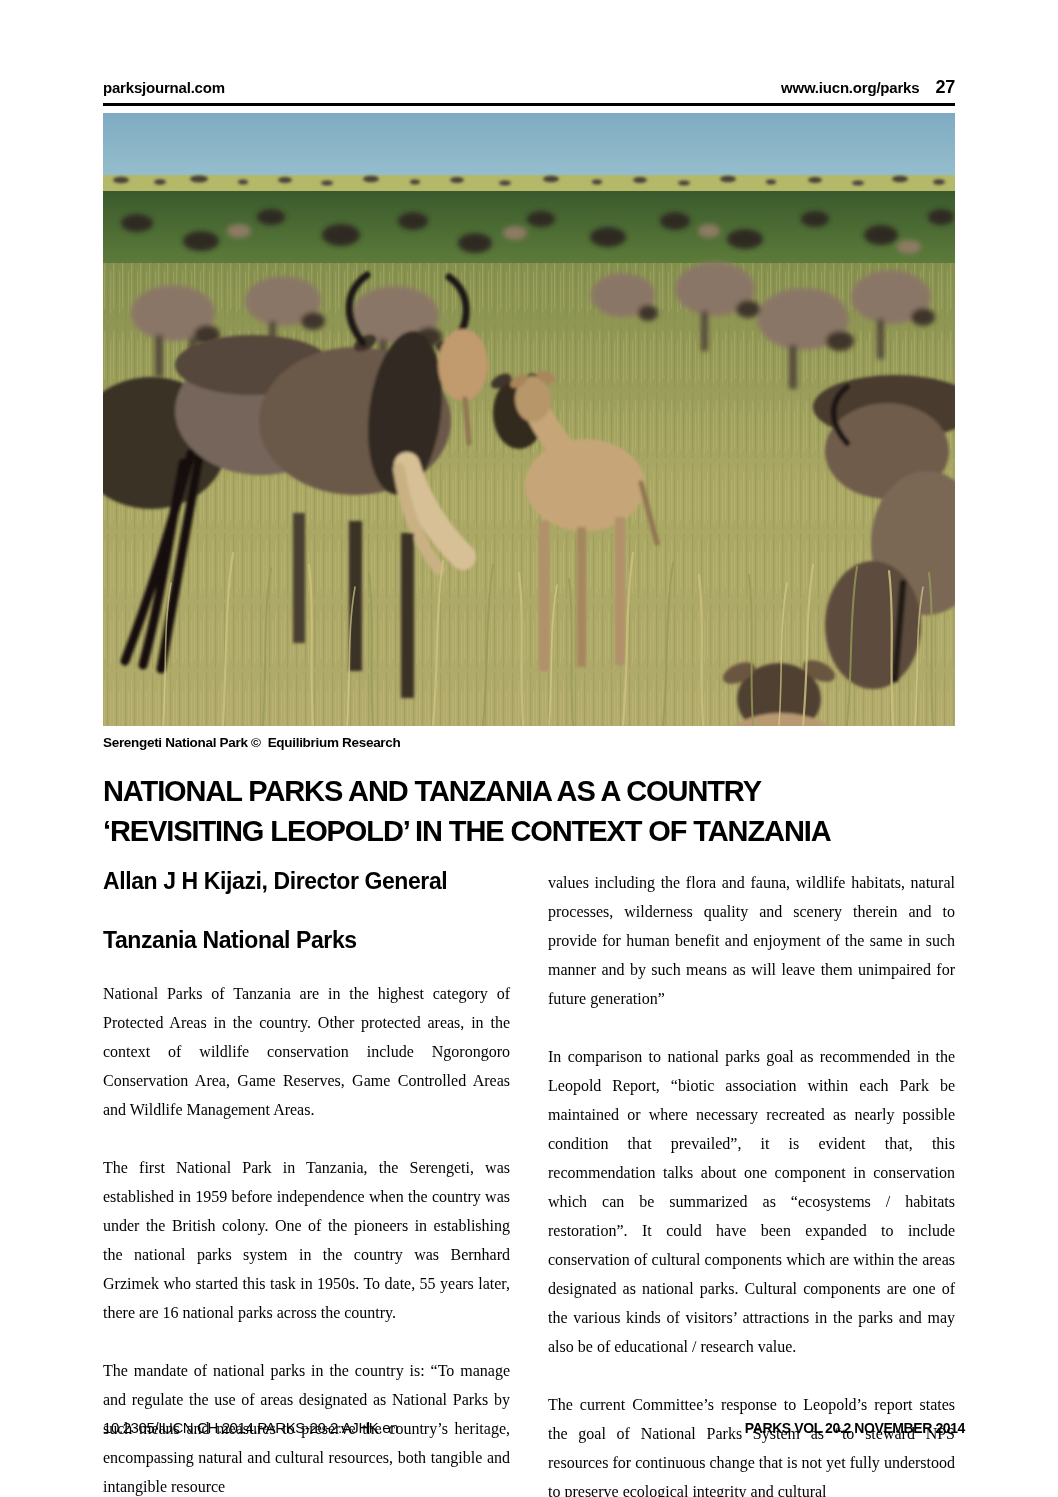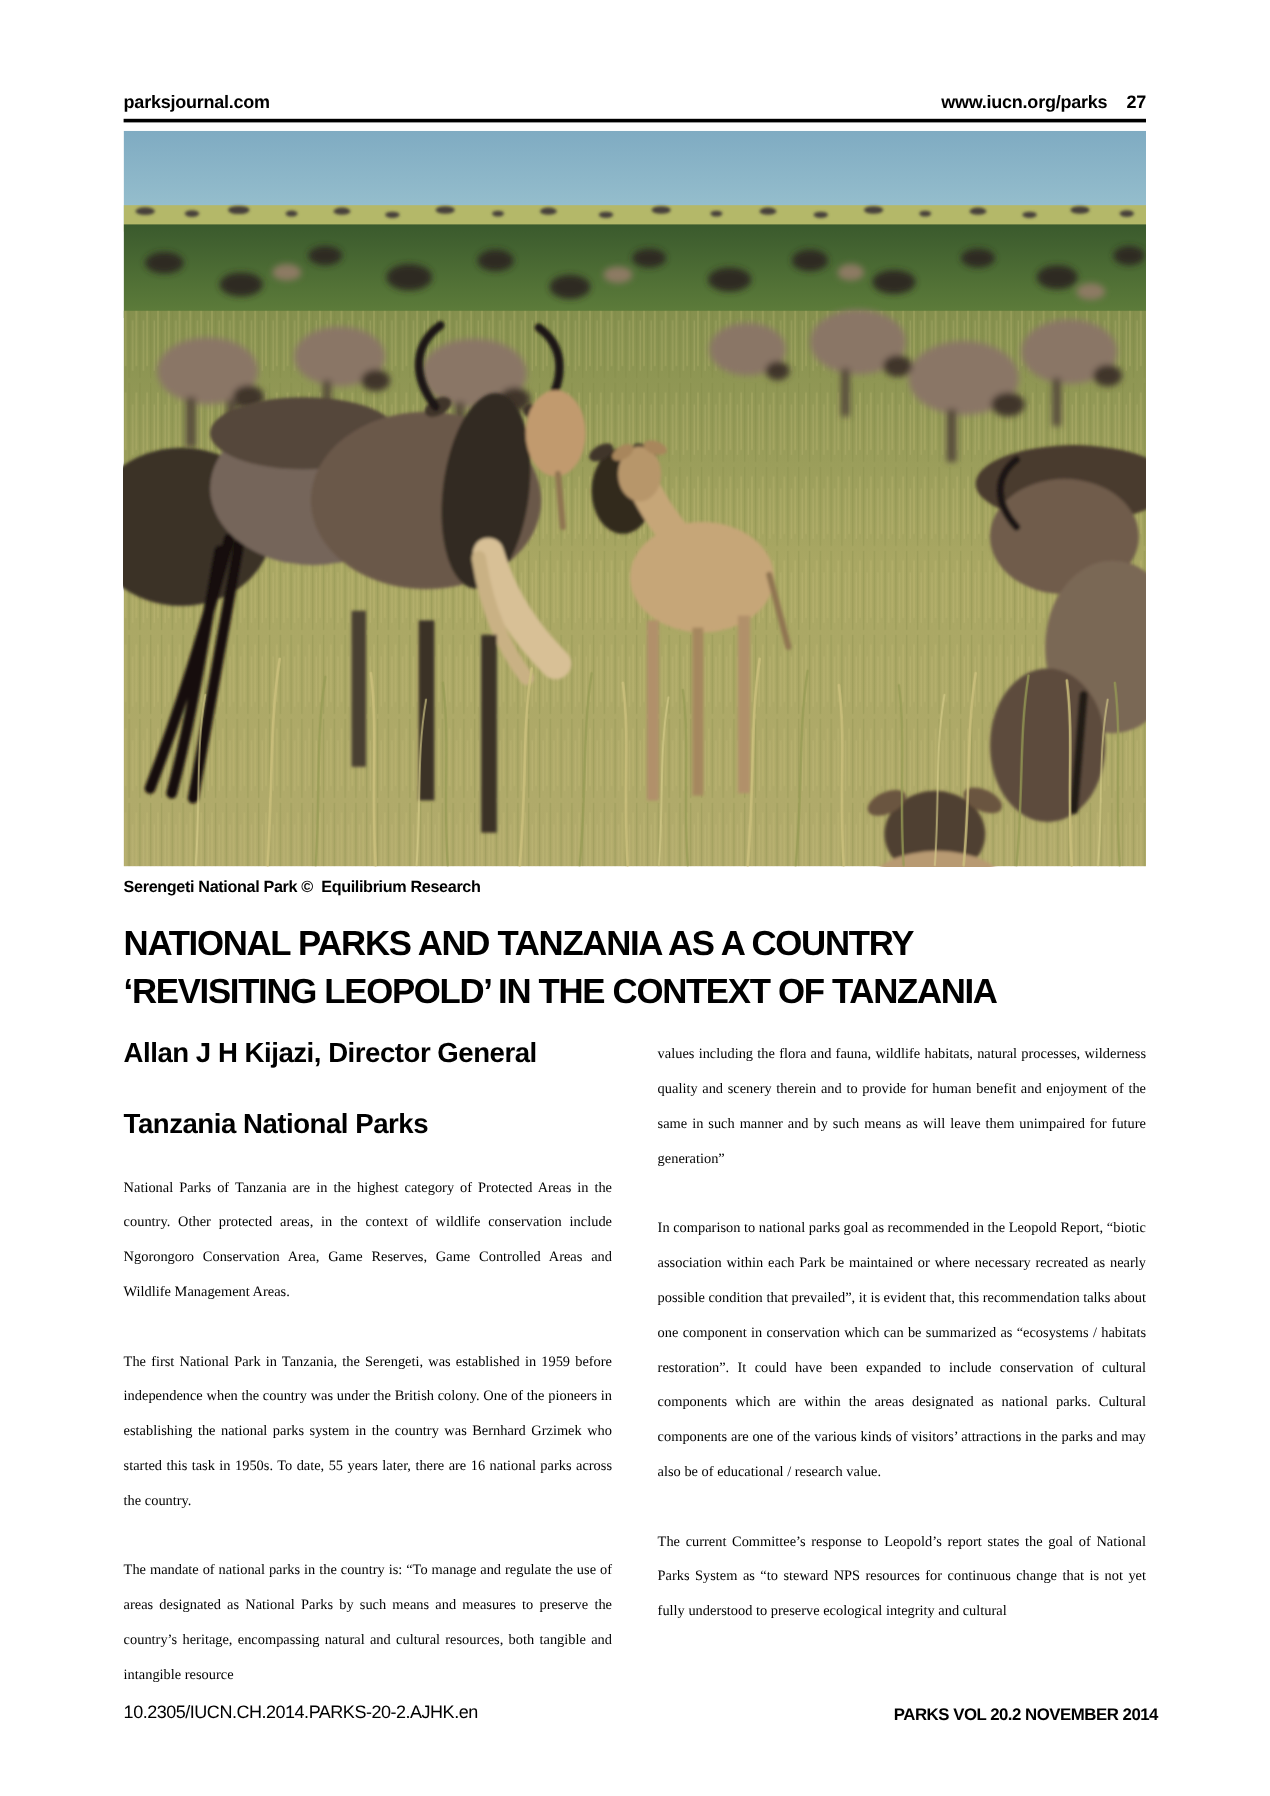--- a/index.html
+++ b/index.html
@@ -10,42 +10,42 @@
     color:#000;
     position:relative;
     overflow:hidden;
   }
   .content { width:852px; margin:0 auto; padding-top:77px; }
 
   
   .pagehead { display:flex; justify-content:space-between; align-items:baseline;
               font-weight:bold; font-size:15px; letter-spacing:-0.2px; }
   .pagehead .right { display:flex; align-items:baseline;justify-content:space-between; }
-  .pagenum { font-size:15px; margin-left:16px; }
+  .pagenum { font-size:18px; margin-left:16px; }
   .rule { height:3px; background:#000; margin-top:5px; }
 
   
   figure.photo { margin:7px 0 0 0; width:852px; height:613px; position:relative; }
   figure.photo svg { display:block; }
 
   .caption { margin-top:9px; font-weight:bold; font-size:13.5px; letter-spacing:-0.3px; }
 
   
   .title { margin-top:21px; font-weight:bold; font-size:29px; line-height:40px;
            letter-spacing:-1.1px; }
 
   
   .columns { display:flex; gap:38px; margin-top:17px; }
   .col { width:407px; }
   .byline { font-size:23px; font-weight:bold; letter-spacing:-0.4px; margin:0; }
   .affil  { font-size:23px; font-weight:bold; letter-spacing:-0.4px; margin:32px 0 0 0; }
   .paras.first-gap { margin-top:25px; }
   .para {
     font-family:"Liberation Serif", serif;
-    font-size:12px; line-height:29px;
+    font-size:16px; line-height:29px;
     text-align:justify; margin:0 0 29px 0;
   }
   .para:last-child { margin-bottom:0; }
 
   
   .pagefoot { position:absolute; left:103px; right:93px; bottom:61px;
               display:flex; justify-content:space-between; align-items:flex-end; }
   .doi { font-size:15px; letter-spacing:-0.4px; }
   .vol { font-size:14px; font-weight:bold; letter-spacing:-0.4px; }
 </style>

